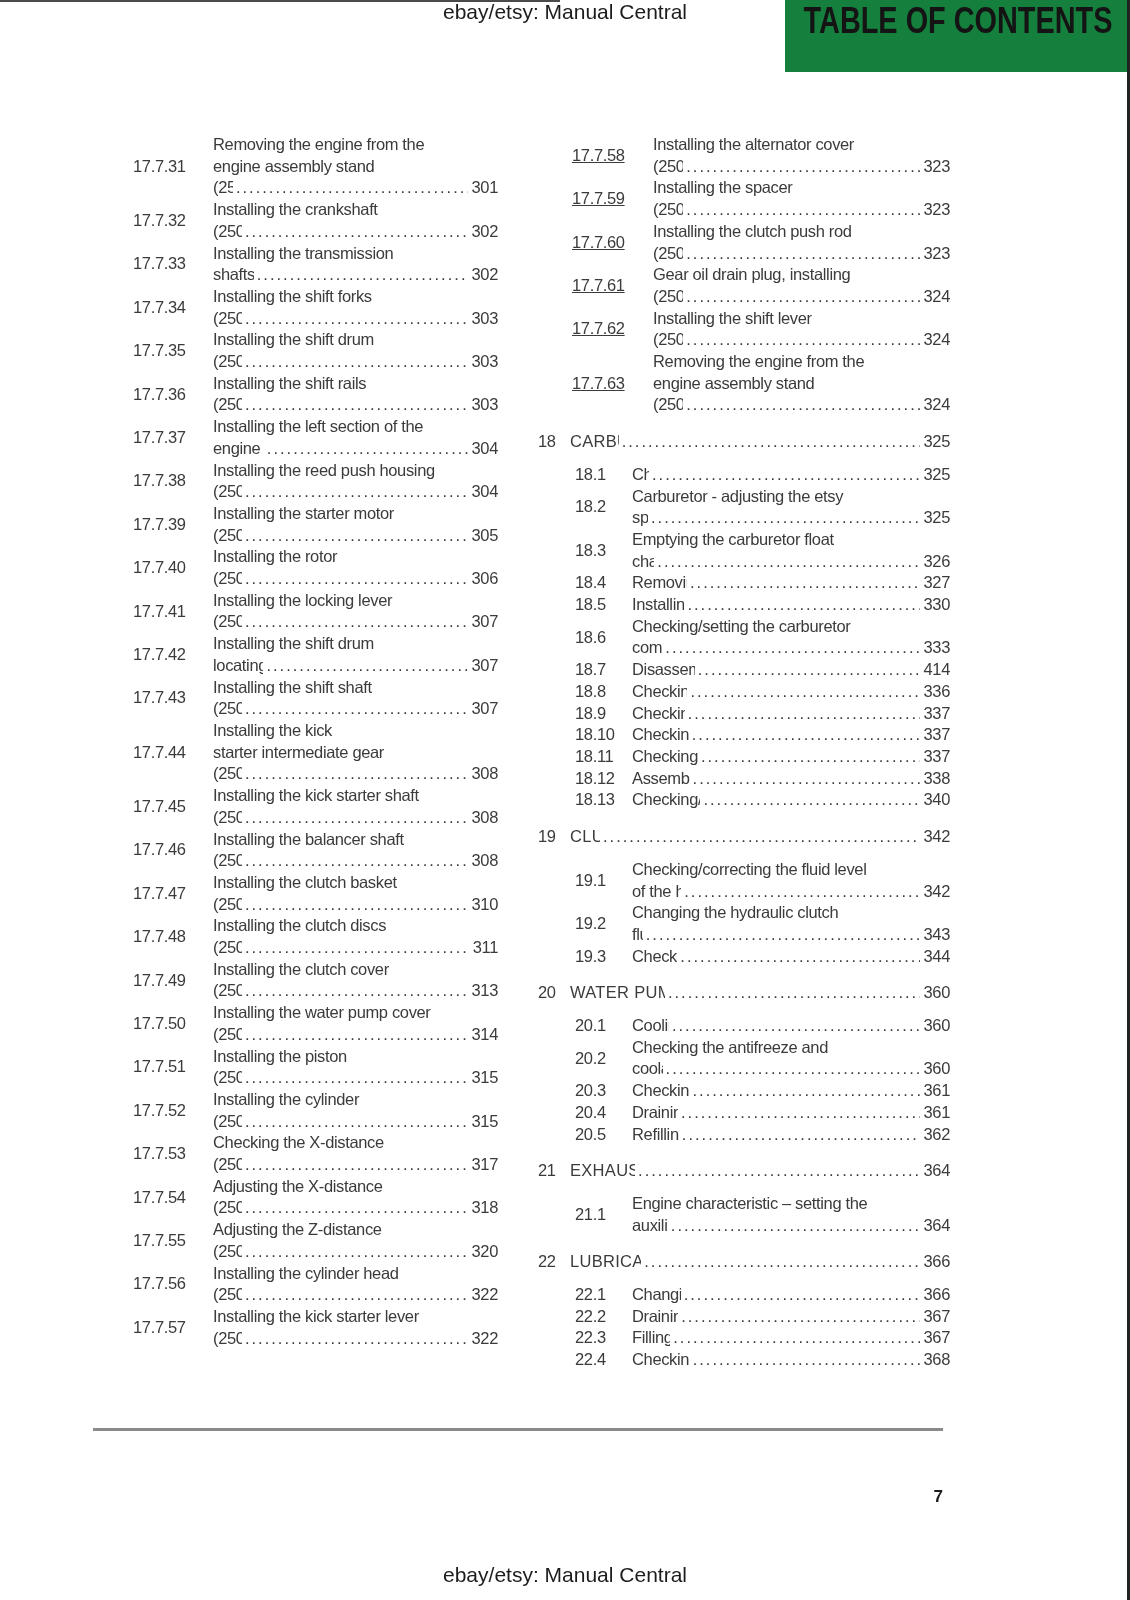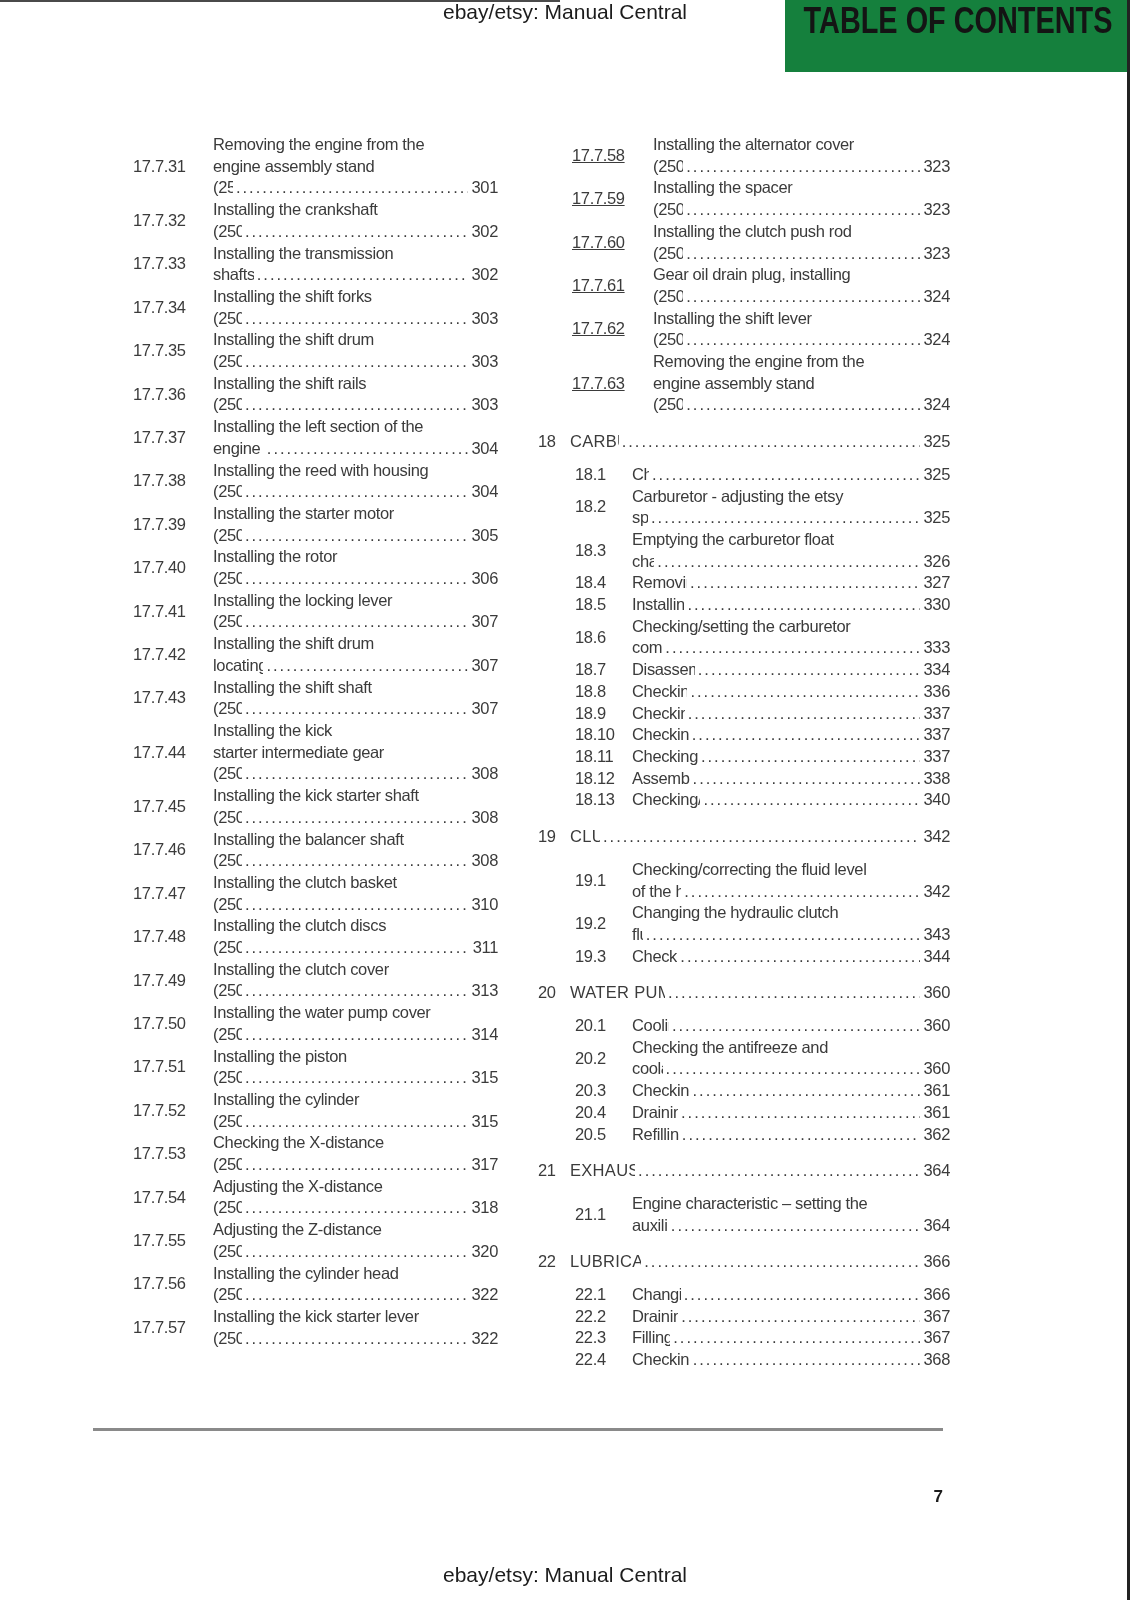--- a/index.html
+++ b/index.html
@@ -142,21 +142,21 @@
         <div class="lastline">
           <span class="txt">engine case (250/300 XC)</span>
           <span class="dots">..............................................................................................................</span>
           <span class="pg">304</span>
         </div>
       </div>
     </div>
     <div class="entry lvl3">
       <span class="num">17.7.38</span>
       <div class="body">
-        <span class="tline">Installing the reed with housing</span>
+        <span class="tline">Installing the reed push housing</span>
         <div class="lastline">
           <span class="txt">(250/300 XC)</span>
           <span class="dots">..............................................................................................................</span>
           <span class="pg">304</span>
         </div>
       </div>
     </div>
     <div class="entry lvl3">
       <span class="num">17.7.39</span>
       <div class="body">
@@ -504,21 +504,21 @@
           <span class="pg">333</span>
         </div>
       </div>
     </div>
     <div class="entry sub">
       <span class="num">18.7</span>
       <div class="body">
         <div class="lastline">
           <span class="txt">Disassembling the carburetor</span>
           <span class="dots">..............................................................................................................</span>
-          <span class="pg">334</span>
+          <span class="pg">414</span>
         </div>
       </div>
     </div>
     <div class="entry sub">
       <span class="num">18.8</span>
       <div class="body">
         <div class="lastline">
           <span class="txt">Checking the choke slide</span>
           <span class="dots">..............................................................................................................</span>
           <span class="pg">336</span>

